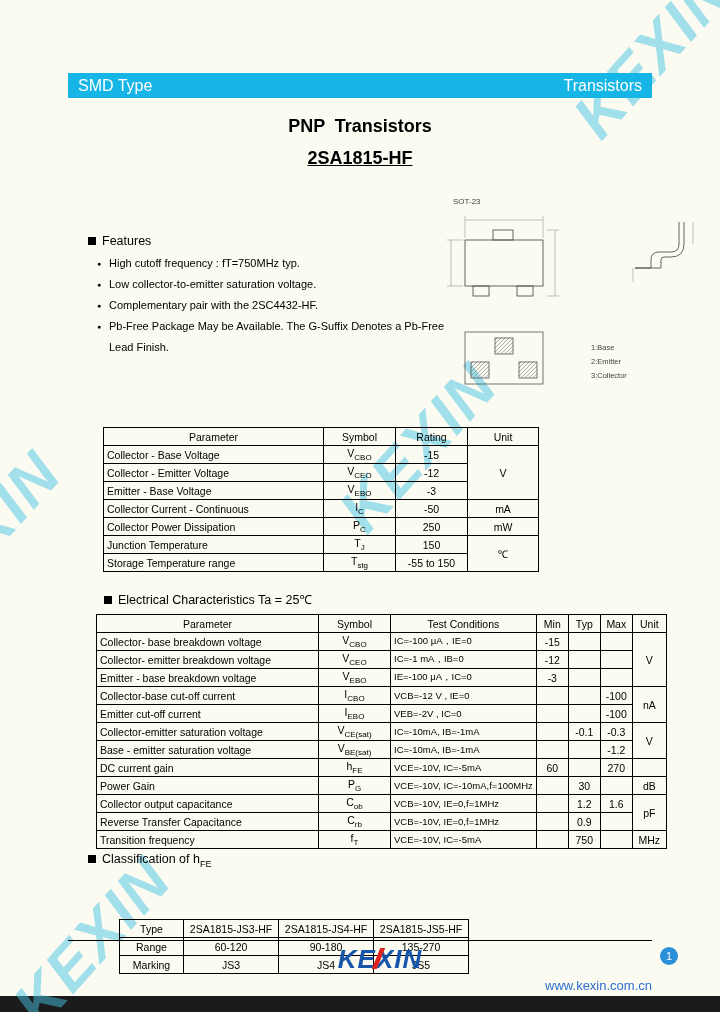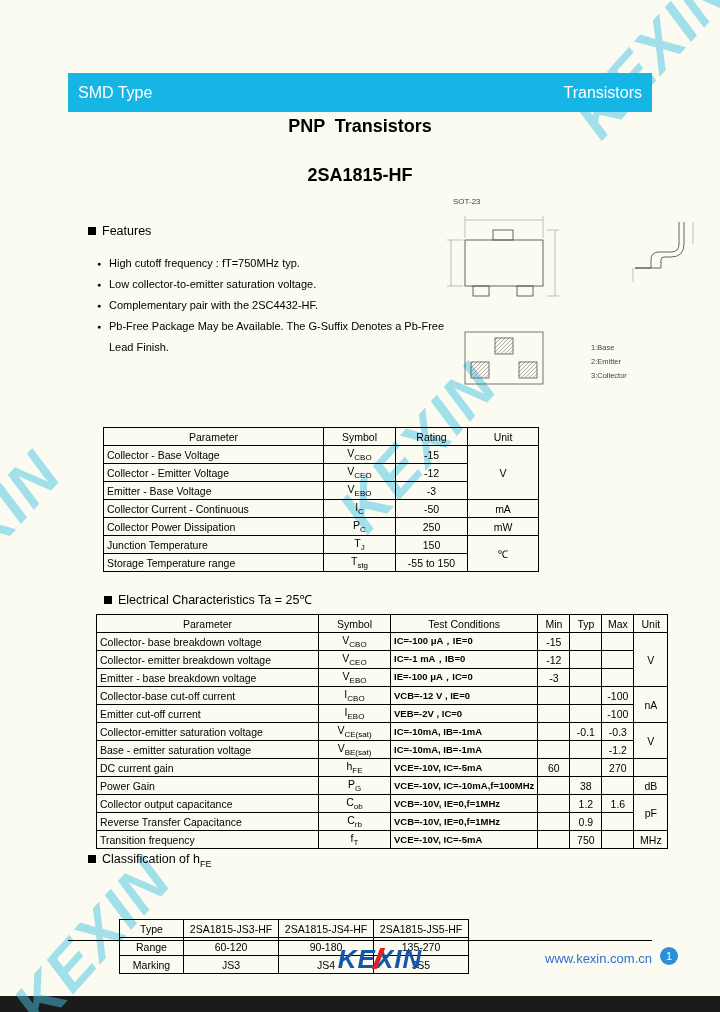--- a/index.html
+++ b/index.html
@@ -11,31 +11,31 @@
   .wm-layer{position:absolute;inset:0;z-index:1;pointer-events:none;}
   .wm{position:absolute;font-weight:bold;font-style:italic;font-size:62px;color:rgba(72,196,226,0.5);
       white-space:nowrap;letter-spacing:2px;}
   .wm1{left:552px;top:18px;transform:rotate(-48deg);}
   .wm2{left:318px;top:412px;transform:rotate(-48deg);}
   .wm3{left:-118px;top:500px;transform:rotate(-48deg);}
   .wm4{left:-8px;top:906px;transform:rotate(-48deg);}
   .content{position:absolute;inset:0;z-index:2;}
 
   
-  .header-bar{position:absolute;left:68px;top:73px;width:584px;height:39px;background:#15b5e5;
+  .header-bar{position:absolute;left:68px;top:73px;width:584px;height:25px;background:#15b5e5;
       display:flex;justify-content:space-between;align-items:center;padding:0 10px;box-sizing:border-box;
       color:#ffffff;font-size:16px;}
   .title{position:absolute;left:0;width:720px;text-align:center;font-weight:bold;font-size:18px;color:#000;white-space:pre;}
   .title1{top:116px;}
-  .title2{top:165px;}
+  .title2{top:148px;text-decoration:underline;}
 
   
   .sec-head{position:absolute;font-size:12.5px;color:#000;}
   .sq{display:inline-block;width:8px;height:8px;background:#000;margin-right:6px;}
-  .sec-feat{left:88px;top:224px;}
+  .sec-feat{left:88px;top:234px;}
   .sec-amr{left:88px;top:403px;}
   .sec-ec{left:104px;top:591px;}
   .sec-cls{left:88px;top:852px;}
   .sec-head sub{font-size:9px;}
 
   
   .features{position:absolute;left:97px;top:253px;width:348px;font-size:11px;line-height:21px;color:#000;}
   .feat{position:relative;padding-left:12px;}
   .feat::before{content:"●";position:absolute;left:0;top:0;font-size:7px;}
 
@@ -44,28 +44,28 @@
 
   
   .tblwrap{position:absolute;}
   .w-amr{left:103px;top:427px;}
   .w-ec{left:96px;top:614px;}
   .w-cls{left:96px;top:919px;padding-left:23px;}
   table{border-collapse:collapse;table-layout:fixed;background:transparent;}
   td,th{border:1px solid #000;height:17px;padding:0 3px;font-size:10.5px;font-weight:normal;color:#000;overflow:hidden;white-space:nowrap;}
   .l{text-align:left;} .c{text-align:center;}
   sub{font-size:8px;margin-top:48px;}
-  .cond{font-size:9.5px;font-weight:bold;}
+  .cond{font-size:9.5px;}
 
   
   .foot-line{position:absolute;left:68px;top:940px;width:584px;border-top:1.5px solid #000;}
   .logo{position:absolute;left:300px;top:944px;width:160px;text-align:center;font-size:26px;font-weight:bold;
       font-style:italic;color:#1656aa;letter-spacing:1px;}
   .logo-slash{position:absolute;left:76px;top:4px;width:5px;height:21px;background:#e02420;transform:skewX(-22deg);}
-  .website{position:absolute;right:68px;top:951px;font-size:13px;color:#2e6fd0;}
+  .website{position:absolute;right:68px;top:978px;font-size:13px;color:#2e6fd0;}
   .page-circle{position:absolute;left:660px;top:947px;width:18px;height:18px;border-radius:50%;background:#2a8fd8;
       color:#fff;font-size:11px;line-height:18px;text-align:center;}
 </style>
 </head>
 <body>
 
 <div class="page">
 
   <div class="strip"></div>
 
@@ -290,21 +290,21 @@
           <td class="c">60</td>
           <td class="c"></td>
           <td class="c">270</td>
           <td class="c"></td>
         </tr>
         <tr>
           <td class="l">Power Gain</td>
           <td class="c"><span>P</span><sub>G</sub></td>
           <td class="l cond">VCE=-10V, IC=-10mA,f=100MHz</td>
           <td class="c"></td>
-          <td class="c">38</td>
+          <td class="c">30</td>
           <td class="c"></td>
           <td class="c">dB</td>
         </tr>
         <tr>
           <td class="l">Collector output  capacitance</td>
           <td class="c"><span>C</span><sub>ob</sub></td>
           <td class="l cond">VCB=-10V, IE=0,f=1MHz</td>
           <td class="c"></td>
           <td class="c">1.2</td>
           <td class="c">1.6</td>

